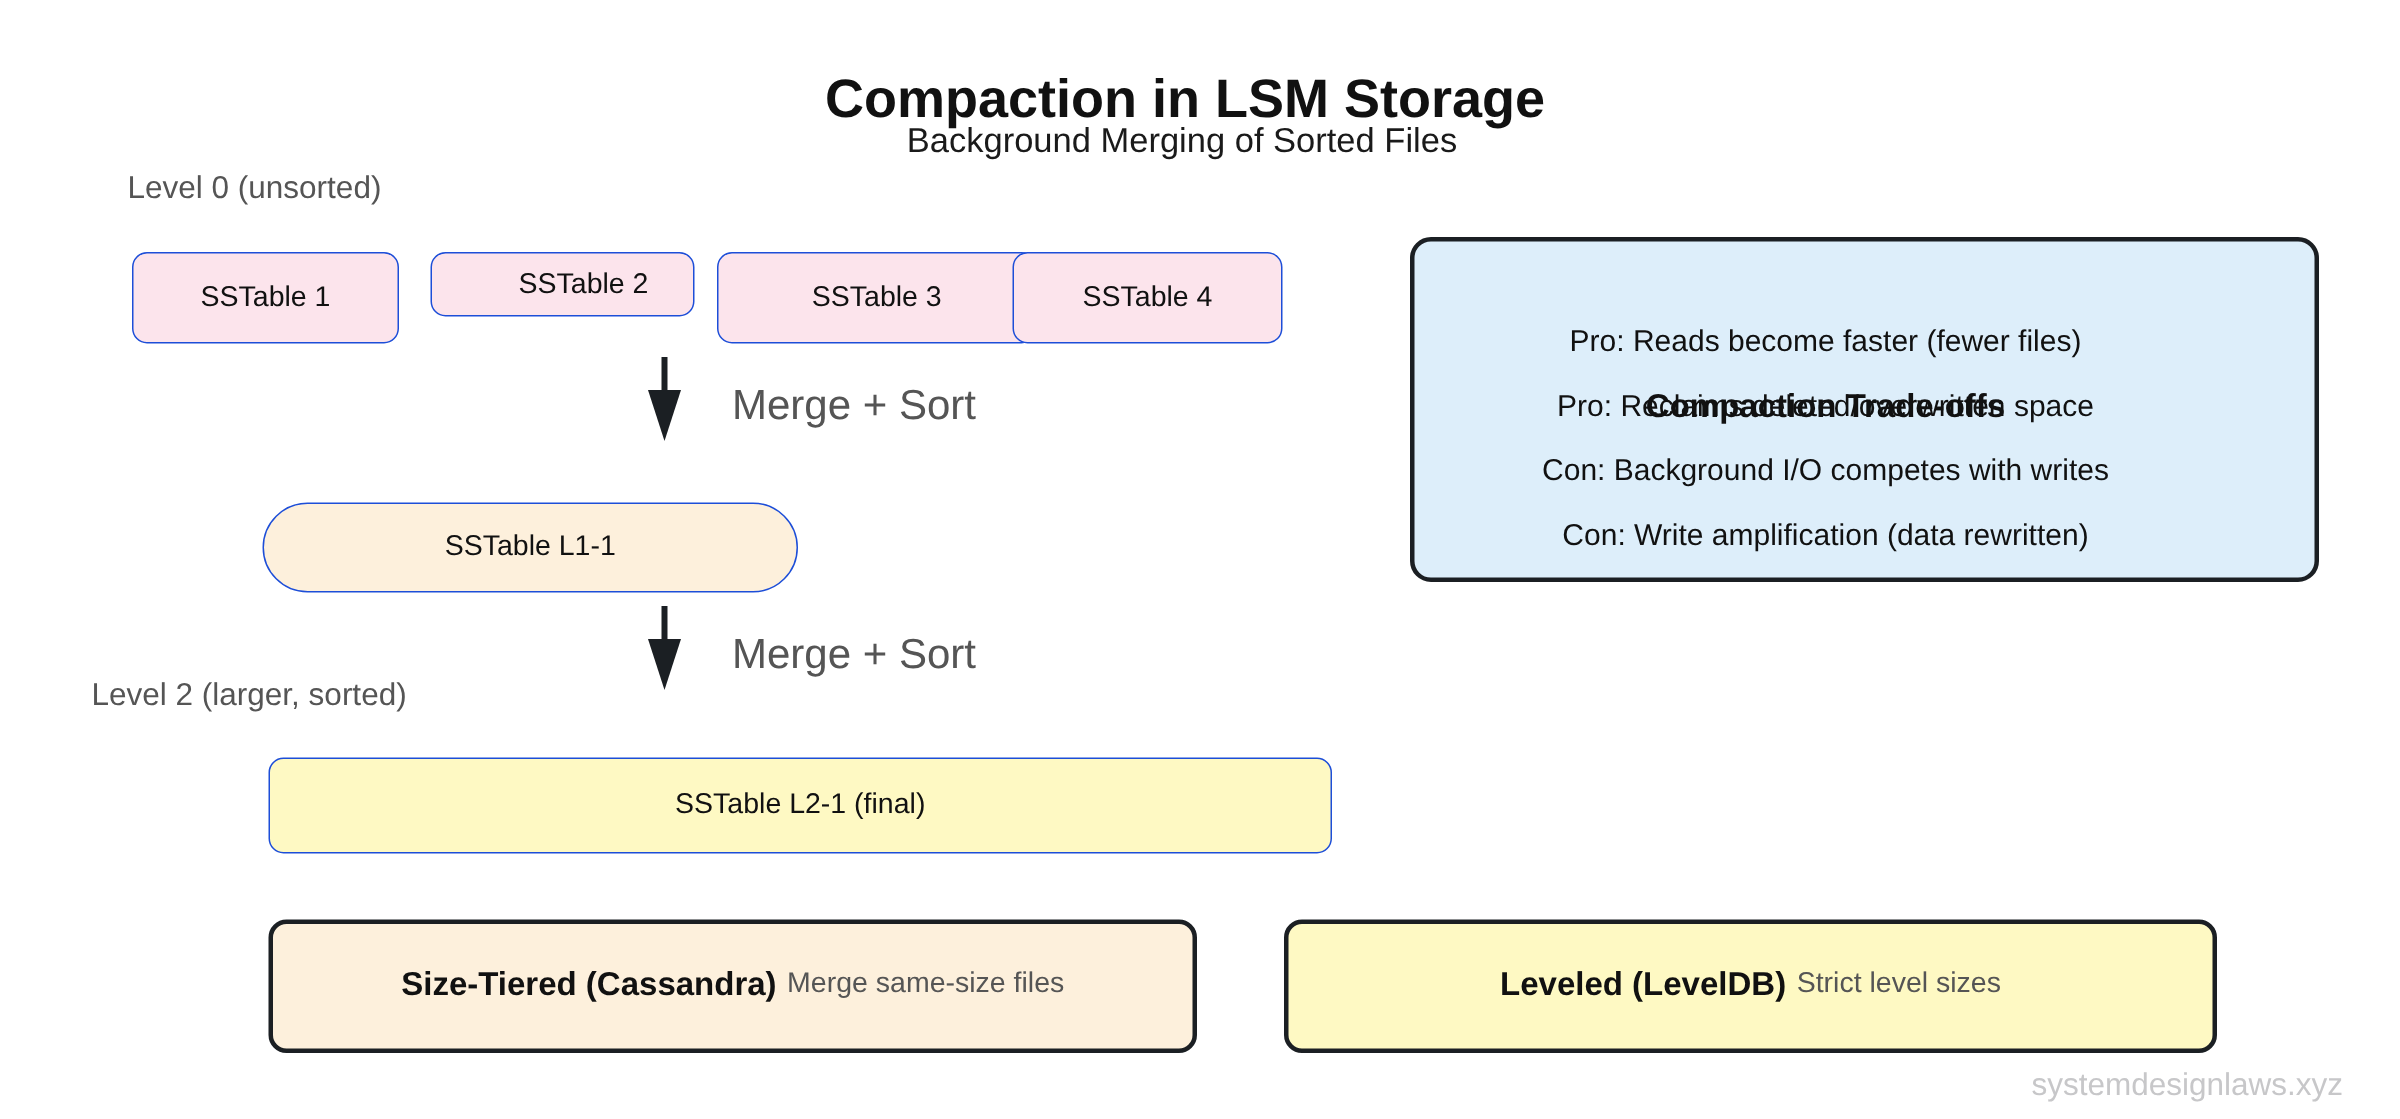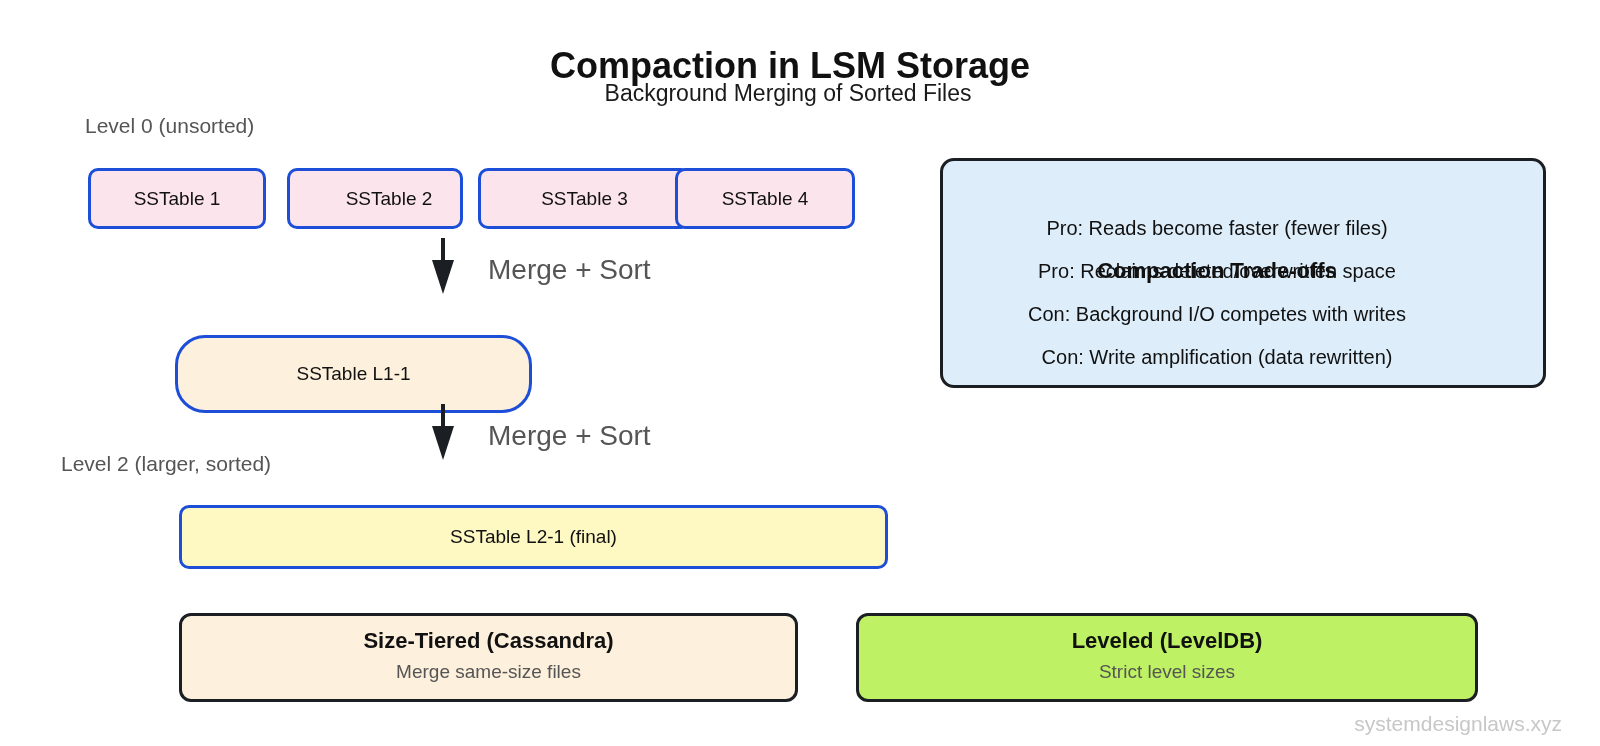--- a/index.html
+++ b/index.html
@@ -32,33 +32,33 @@
     white-space: nowrap;
   }
   .lvl-label {
     position: absolute;
     font-size: 21px;
     color: #555555;
     white-space: nowrap;
   }
   .node {
     position: absolute;
-    border: 3px solid #1d4ed8;
+    border: 1px solid #1d4ed8;
     border-radius: 10px;
     display: flex;
     align-items: center;
     justify-content: center;
     font-size: 19px;
     color: #111111;
     white-space: nowrap;
   }
   .fill-pink   { background: #fce4ec; }
   .fill-cream  { background: #fdf0dc; }
   .fill-green  { background: #fef9c3; }
-  .fill-purple { background: #bef264; }
+  .fill-purple { background: #fef9c3; }
   .merge-label {
     position: absolute;
     font-size: 28px;
     color: #555555;
     white-space: nowrap;
   }
   .arrow-svg { position: absolute; }
   .tradeoffs-panel {
     position: absolute;
     left: 940px; top: 158px;
@@ -86,21 +86,20 @@
     white-space: nowrap;
     z-index: 3;
   }
   .strategy-card {
     position: absolute;
     top: 613px;
     height: 89px;
     border: 3px solid #1b1f23;
     border-radius: 12px;
     display: flex;
-    flex-direction: column;
     align-items: center;
     justify-content: center;
     gap: 7px;
     padding-bottom: 4px;
   }
   .strategy-title {
     font-size: 22px;
     font-weight: bold;
     color: #111111;
     white-space: nowrap;
@@ -121,31 +120,31 @@
 </head>
 <body>
 
 <div class="canvas">
 
   <div class="title">Compaction in LSM Storage</div>
   <div class="subtitle">Background Merging of Sorted Files</div>
 
   <div class="lvl-label" style="left:85px; top:114px;">Level 0 (unsorted)</div>
   <div class="node fill-pink" style="left:88px; top:168px; width:178px; height:61px;">SSTable 1</div>
-  <div class="node fill-pink" style="left:287px; top:168px; width:176px; height:61px;padding-left:28px;">SSTable 2</div>
+  <div class="node fill-pink" style="left:287px; top:168px; width:176px; height:43px;padding-left:28px;">SSTable 2</div>
   <div class="node fill-pink" style="left:478px; top:168px; width:213px; height:61px;">SSTable 3</div>
   <div class="node fill-pink" style="left:675px; top:168px; width:180px; height:61px;">SSTable 4</div>
 
   <svg class="arrow-svg" style="left:428px; top:238px;" width="30" height="56" viewBox="0 0 30 56">
     <line x1="15" y1="0" x2="15" y2="28" stroke="#1b1f23" stroke-width="4"></line>
     <polygon points="4,22 26,22 15,56" fill="#1b1f23"></polygon>
   </svg>
   <div class="merge-label" style="left:488px; top:254px;">Merge + Sort</div>
 
-  <div class="node fill-cream" style="left:175px; top:335px; width:357px; height:78px;border-radius:30px;">SSTable L1-1</div>
+  <div class="node fill-cream" style="left:175px; top:335px; width:357px; height:60px;border-radius:30px;">SSTable L1-1</div>
 
   <svg class="arrow-svg" style="left:428px; top:404px;" width="30" height="56" viewBox="0 0 30 56">
     <line x1="15" y1="0" x2="15" y2="28" stroke="#1b1f23" stroke-width="4"></line>
     <polygon points="4,22 26,22 15,56" fill="#1b1f23"></polygon>
   </svg>
   <div class="merge-label" style="left:488px; top:420px;">Merge + Sort</div>
 
   <div class="lvl-label" style="left:61px; top:452px;">Level 2 (larger, sorted)</div>
   <div class="node fill-green" style="left:179px; top:505px; width:709px; height:64px;">SSTable L2-1 (final)</div>
 

